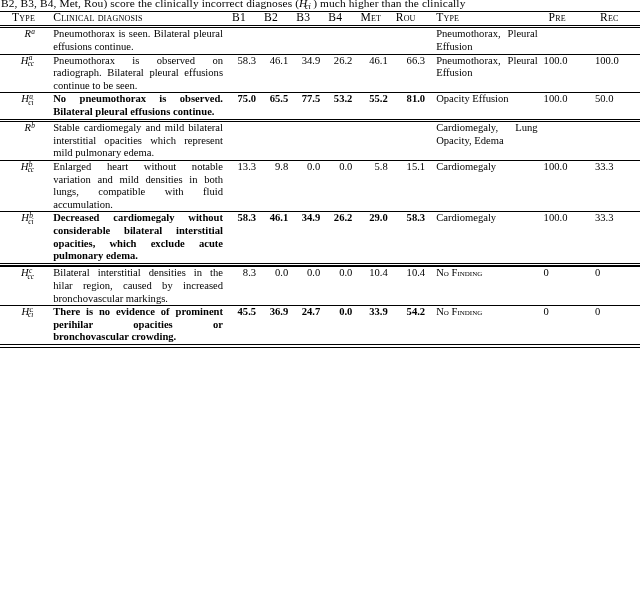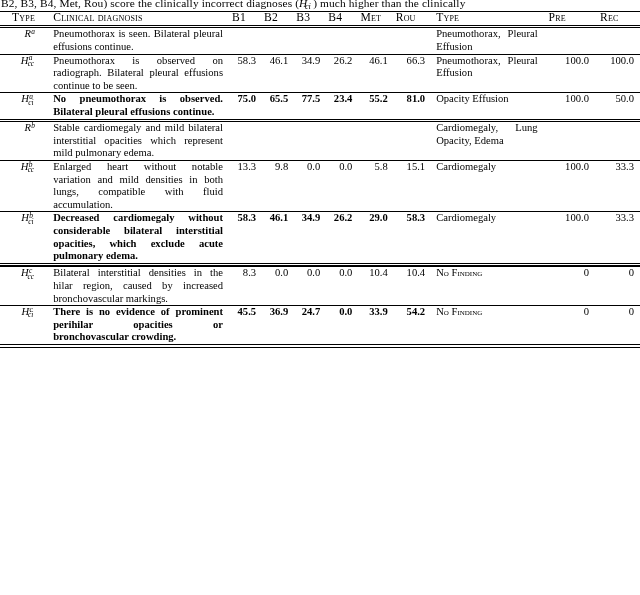--- a/index.html
+++ b/index.html
@@ -102,21 +102,20 @@
     white-space: nowrap;
     margin-top: 20px;
   }
   .row .tags {
     padding-left: 6px;
     padding-right: 6px;
     text-align: justify;
     text-justify: inter-word;
   }
   .row .pre, .row .rec {
-    text-align: right;
     padding-right: 6px;
     white-space: nowrap;
   }
   .row.bold .num, .row.bold .diag { font-weight: bold; }
   .row.bold .num { font-weight: bold; }
 
   .smallcaps { font-variant: small-caps; }
 
   
   .mv { font-style: italic; position: relative; }
@@ -223,21 +222,21 @@
           <td colspan="11" style="padding: 0px;">
             <div class="rule-thin"></div>
           </td>
         </tr>
         <tr class="row bold">
           <td class="type"><span class="mv">H</span><span class="sup">a</span><span class="sub">ci</span></td>
           <td class="diag">No pneumothorax is observed. Bilateral pleural effusions continue.</td>
           <td class="num">75.0</td>
           <td class="num">65.5</td>
           <td class="num">77.5</td>
-          <td class="num">23.4</td>
+          <td class="num">53.2</td>
           <td class="num">55.2</td>
           <td class="num">81.0</td>
           <td class="tags">Opacity Effusion</td>
           <td class="pre">100.0</td>
           <td class="rec">50.0</td>
         </tr>
         <tr>
           <td colspan="11" style="padding: 0px;">
             <div class="rule-thin"></div>
             <div class="rule-gap"></div>

